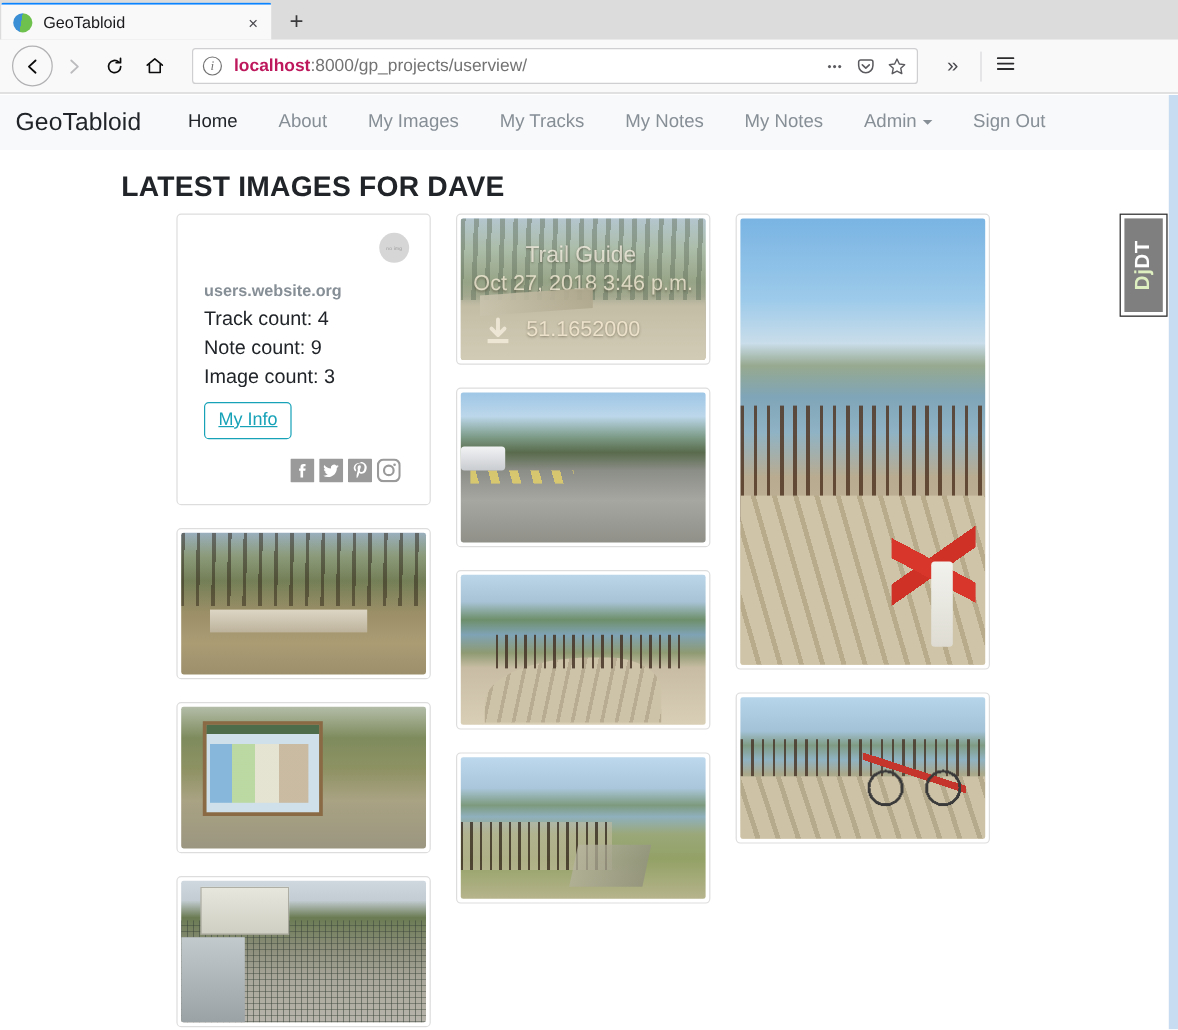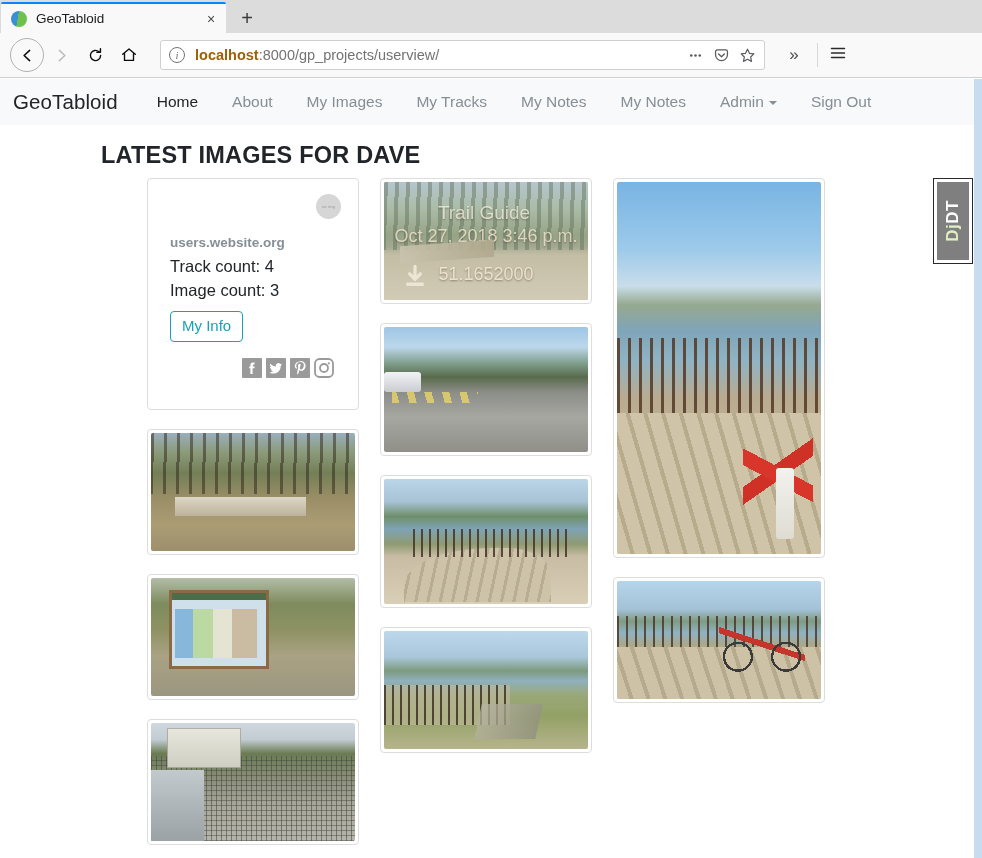--- a/index.html
+++ b/index.html
@@ -65,21 +65,21 @@
     display: flex; align-items: center; padding: 0 8px;
     max-width: 605px;
   }
   .url-info {
     width: 16px; height: 16px; border: 1.3px solid #737373; border-radius: 50%;
     color: #737373; font-size: 11px; font-style: italic;
     display:flex; align-items:center; justify-content:center;
     flex: 0 0 auto; margin-right: 10px; font-family: "Liberation Serif", serif;
   }
   .url-text { font-size: 14.5px; color: #737373; white-space: nowrap; }
-  .url-text b { color: #a16207; font-weight: 700; }
+  .url-text b { color: #be185d; font-weight: 700; }
   .url-actions { margin-left: auto; display: flex; align-items: center; gap: 9px; }
   .url-actions .ia { color:#5b5b5f; display:flex; align-items:center; }
   .chrome-right { display: flex; align-items: center; gap: 2px; margin-left: 4px; }
   .chev { color:#4a4a4f; font-size:17px; width:30px; text-align:center; }
   .hamb-wrap { border-left: 1px solid #d7d7db; padding-left: 10px; margin-left: 6px; }
 
   
   .viewport {
     position: absolute; left: 0; top: 79px;
     width: 982px; height: 779px; background: #fff; overflow: hidden;
@@ -131,21 +131,21 @@
     width: 25px; height: 25px; border-radius: 50%; background: #d6d6d6;
     position: absolute; right: 17px; top: 15px;
     font-size: 4px; color: #9b9b9b; display:flex; align-items:center; justify-content:center;
     overflow: hidden; letter-spacing:.2px;
   }
   .site-line { font-size: 13.5px; font-weight: 700; color: #868e96; margin: 42px 0 4px 6px; }
   .count-line { font-size: 16.5px; color: #212529; line-height: 24px; margin-left: 6px; }
   .my-info-btn {
     display: inline-block; margin: 9px 0 0 6px; padding: 5px 11px 6px 11px;
     border: 1px solid #17a2b8; color: #17a2b8; border-radius: 4px;
-    font-size: 15px; background: transparent; line-height: 1.2;
+    font-size: 15px; background: transparent; line-height: 1.2; text-decoration: underline;
   }
   .socials { display: flex; gap: 4px; justify-content: flex-end; margin-top: 16px; }
   .socials svg { display:block; }
 
   
   .overlay {
     position: absolute; inset: 0; display: block;
     background: rgba(255,255,255,0.30);
   }
   .ov-title {
@@ -370,20 +370,21 @@
     <h1 class="page-title">LATEST IMAGES FOR DAVE</h1>
 
     <div class="masonry">
 
       <div class="col col-1">
 
         <div class="info-card">
           <div class="avatar">no img</div>
           <div class="site-line">users.website.org</div>
           <div class="count-line">Track count: 4</div>
+          <div class="count-line">Note count: 9</div>
           <div class="count-line">Image count: 3</div>
           <a class="my-info-btn">My Info</a>
           <div class="socials">
             <span>
               <svg width="20" height="20" viewBox="0 0 20 20">
                   <rect width="20" height="20" rx="1" fill="#9a9a9a"></rect>
                   <path d="M12.4 10.2h-1.8V16H8.4v-5.8H7.2V8.4h1.2V7.1c0-1.5.7-2.5 2.6-2.5h1.6v1.9h-1c-.6 0-.7.2-.7.7v1.2h1.8z" fill="#fff"></path>
                 </svg>
             </span>
             <span>

